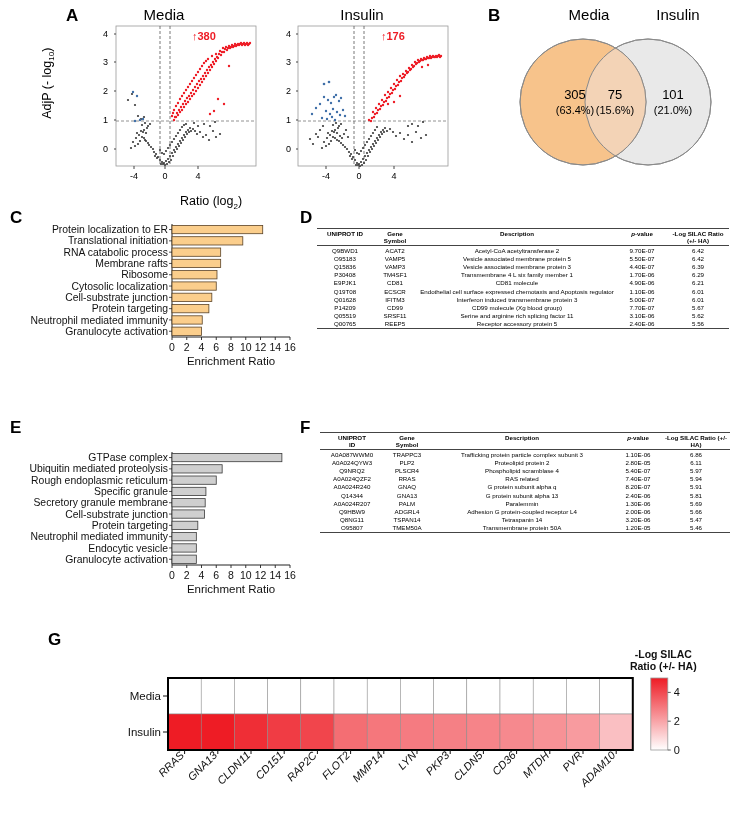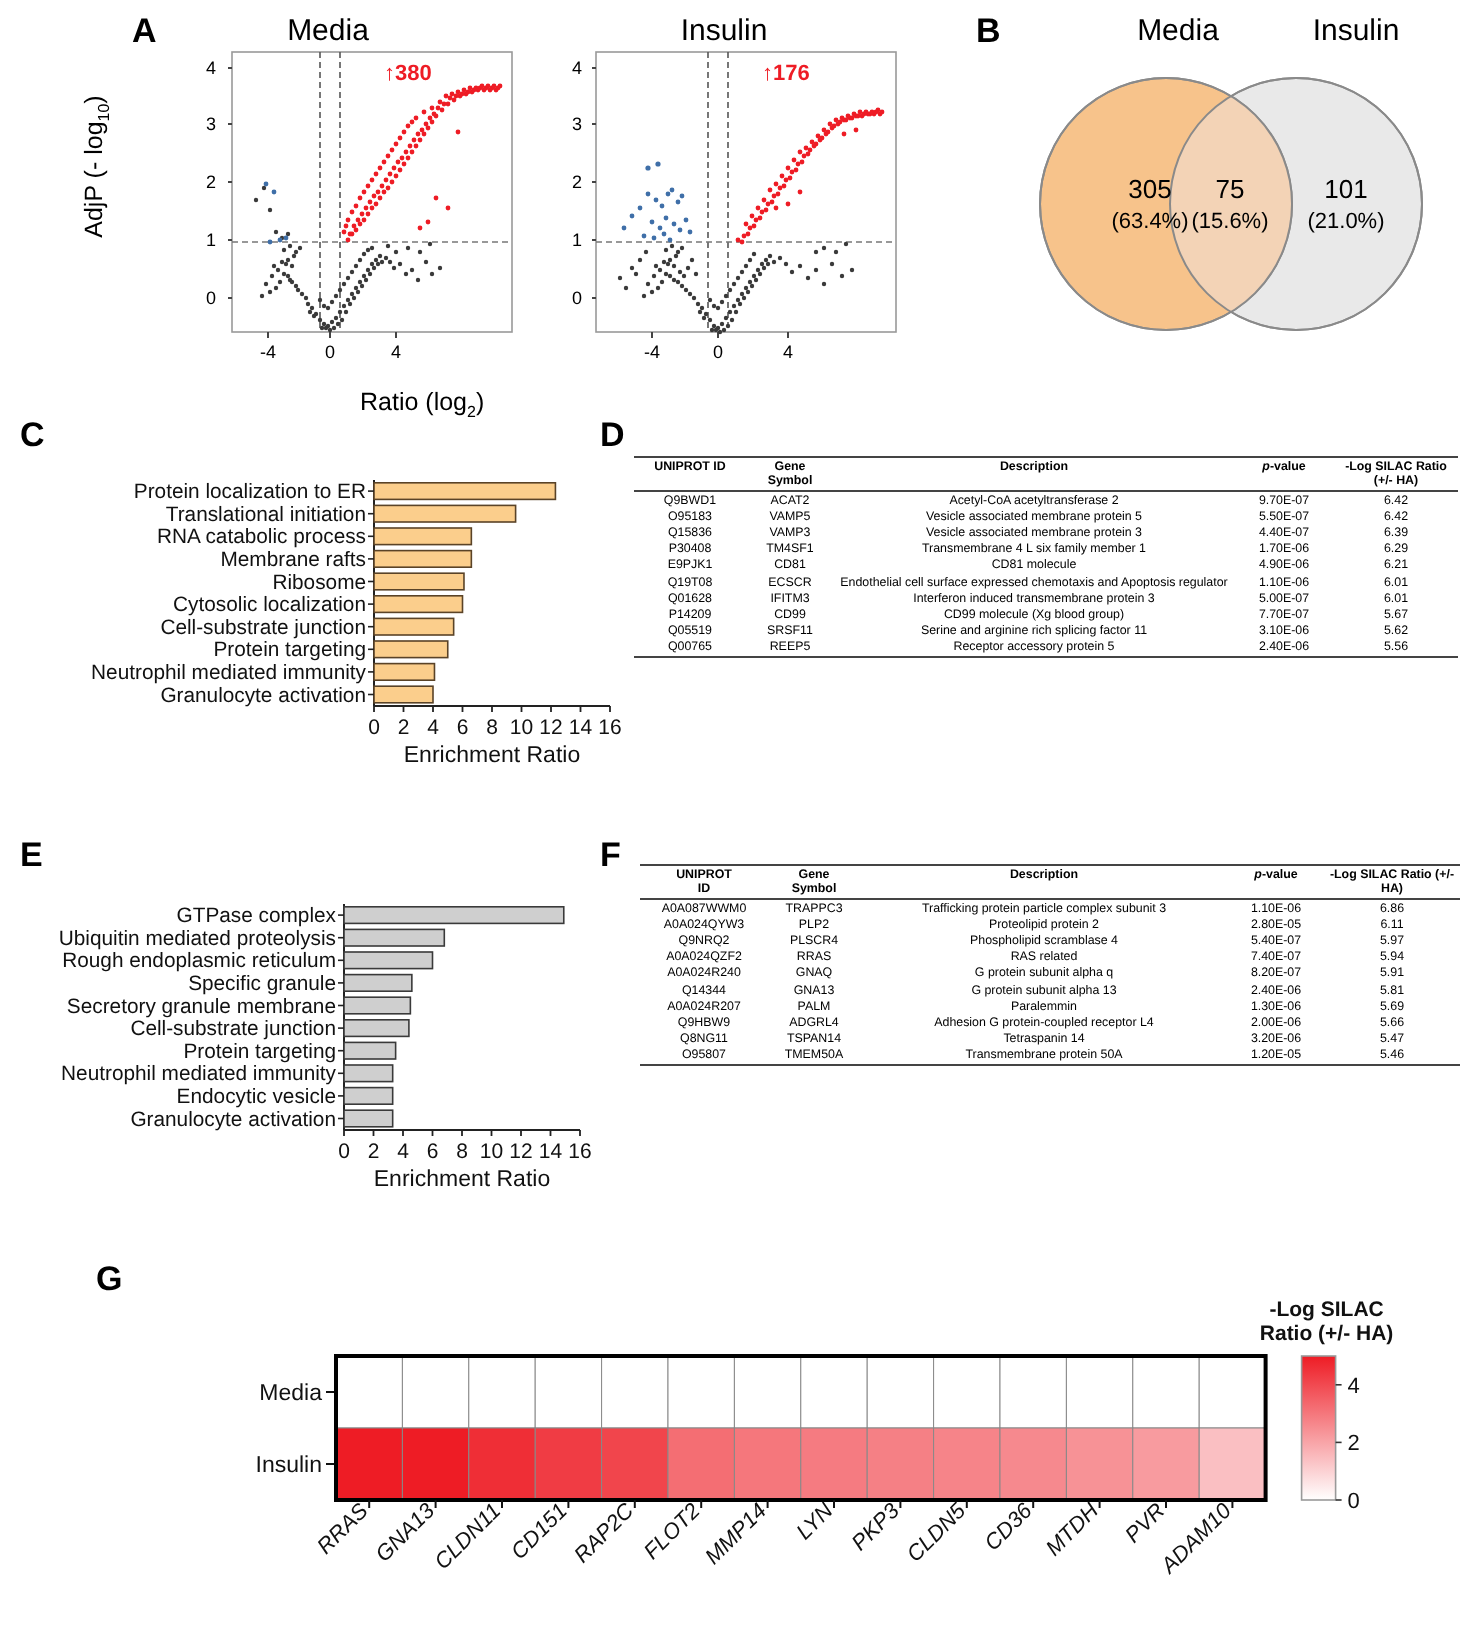--- a/index.html
+++ b/index.html
@@ -518,21 +518,21 @@
     <text x="82" y="97" text-anchor="middle" font-size="13">305</text>
     <text x="82" y="112" text-anchor="middle" font-size="11">(63.4%)</text>
     <text x="122" y="97" text-anchor="middle" font-size="13">75</text>
     <text x="122" y="112" text-anchor="middle" font-size="11">(15.6%)</text>
     <text x="180" y="97" text-anchor="middle" font-size="13">101</text>
     <text x="180" y="112" text-anchor="middle" font-size="11">(21.0%)</text>
   </svg>
 </div>
 
 <div class="panel-letter abs" style="left:10px;top:208px;">C</div>
-<div class="abs" style="left:0px;top:236px;margin-left:15px;">
+<div class="abs" style="left:0px;top:220px;">
   <svg id="svg-c" width="300" height="160" viewBox="0 0 300 160">
       <line x1="172" y1="4" x2="172" y2="117" stroke="#222" stroke-width="1"></line>
       <line x1="172" y1="117" x2="290" y2="117" stroke="#222" stroke-width="1"></line>
       <g>
         <rect x="172" y="5.4" width="90.71249999999998" height="8.3" fill="#FBCE8C" stroke="#5A4327" stroke-width="0.8"></rect>
         <text x="168" y="13.100000000000001" text-anchor="end" font-size="10.4" fill="#111">Protein localization to ER</text>
       </g>
       <line x1="169" y1="9.55" x2="172" y2="9.55" stroke="#222" stroke-width="0.8"></line>
       <g>
         <rect x="172" y="16.7" width="70.80000000000001" height="8.3" fill="#FBCE8C" stroke="#5A4327" stroke-width="0.8"></rect>

